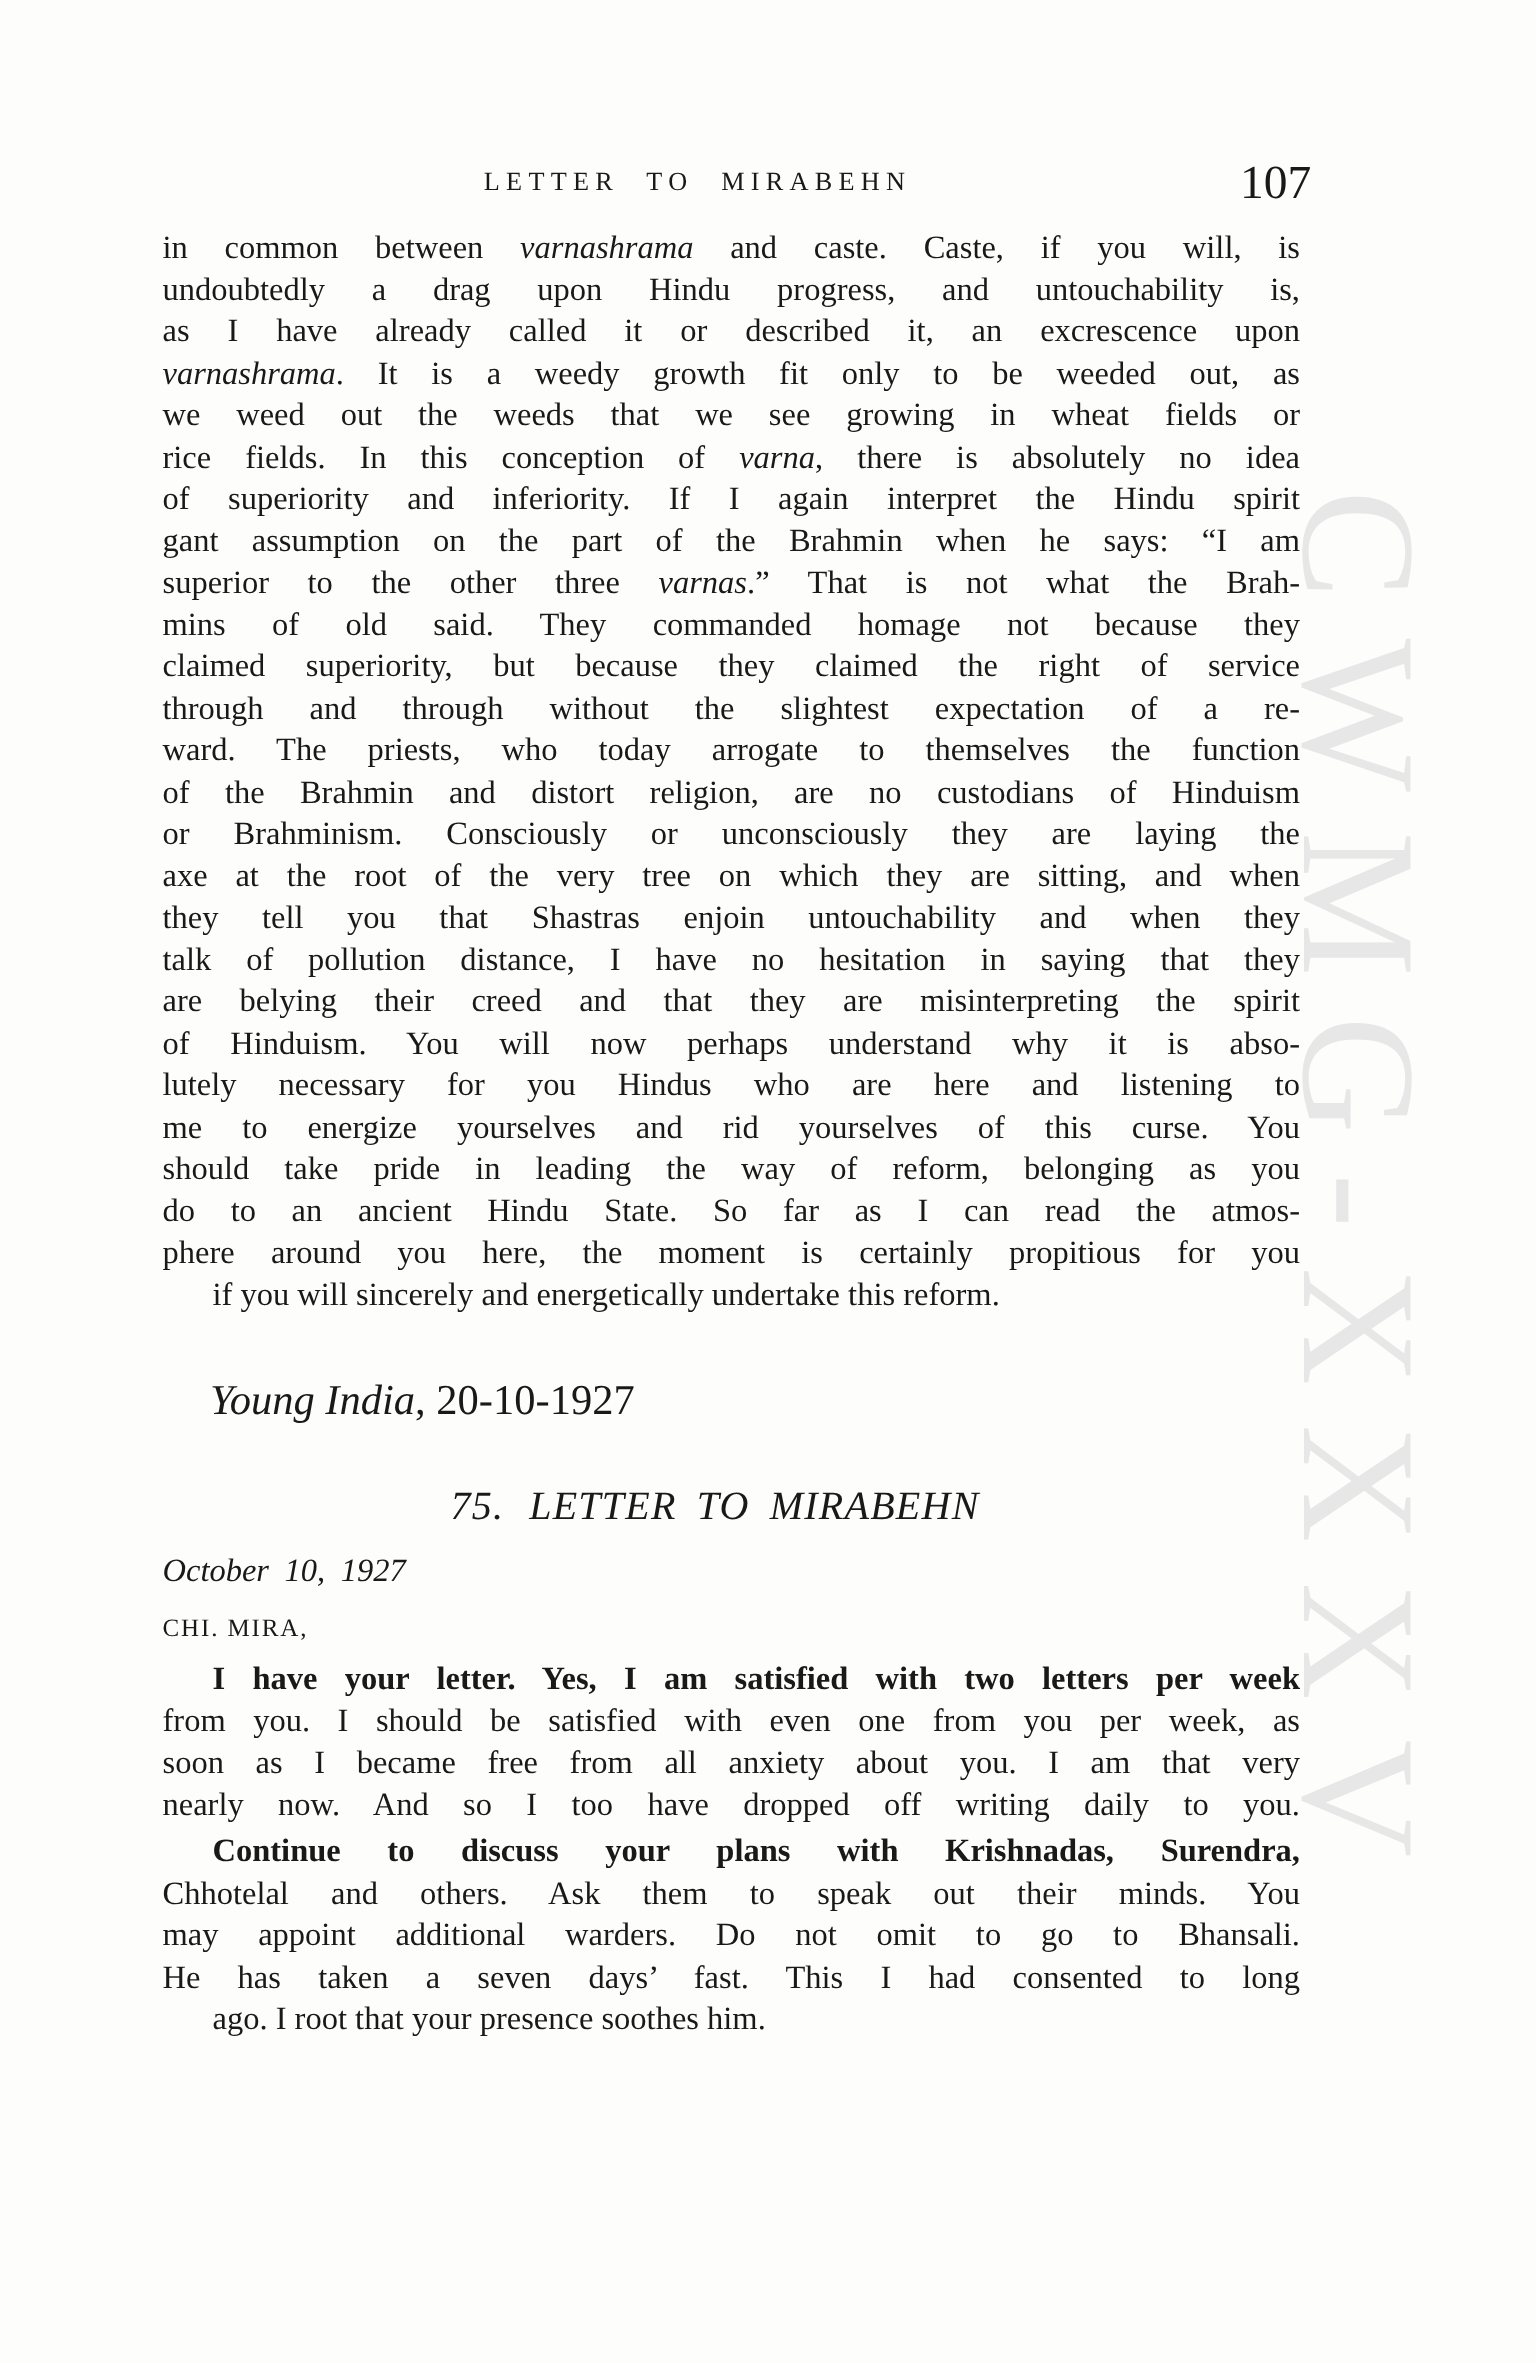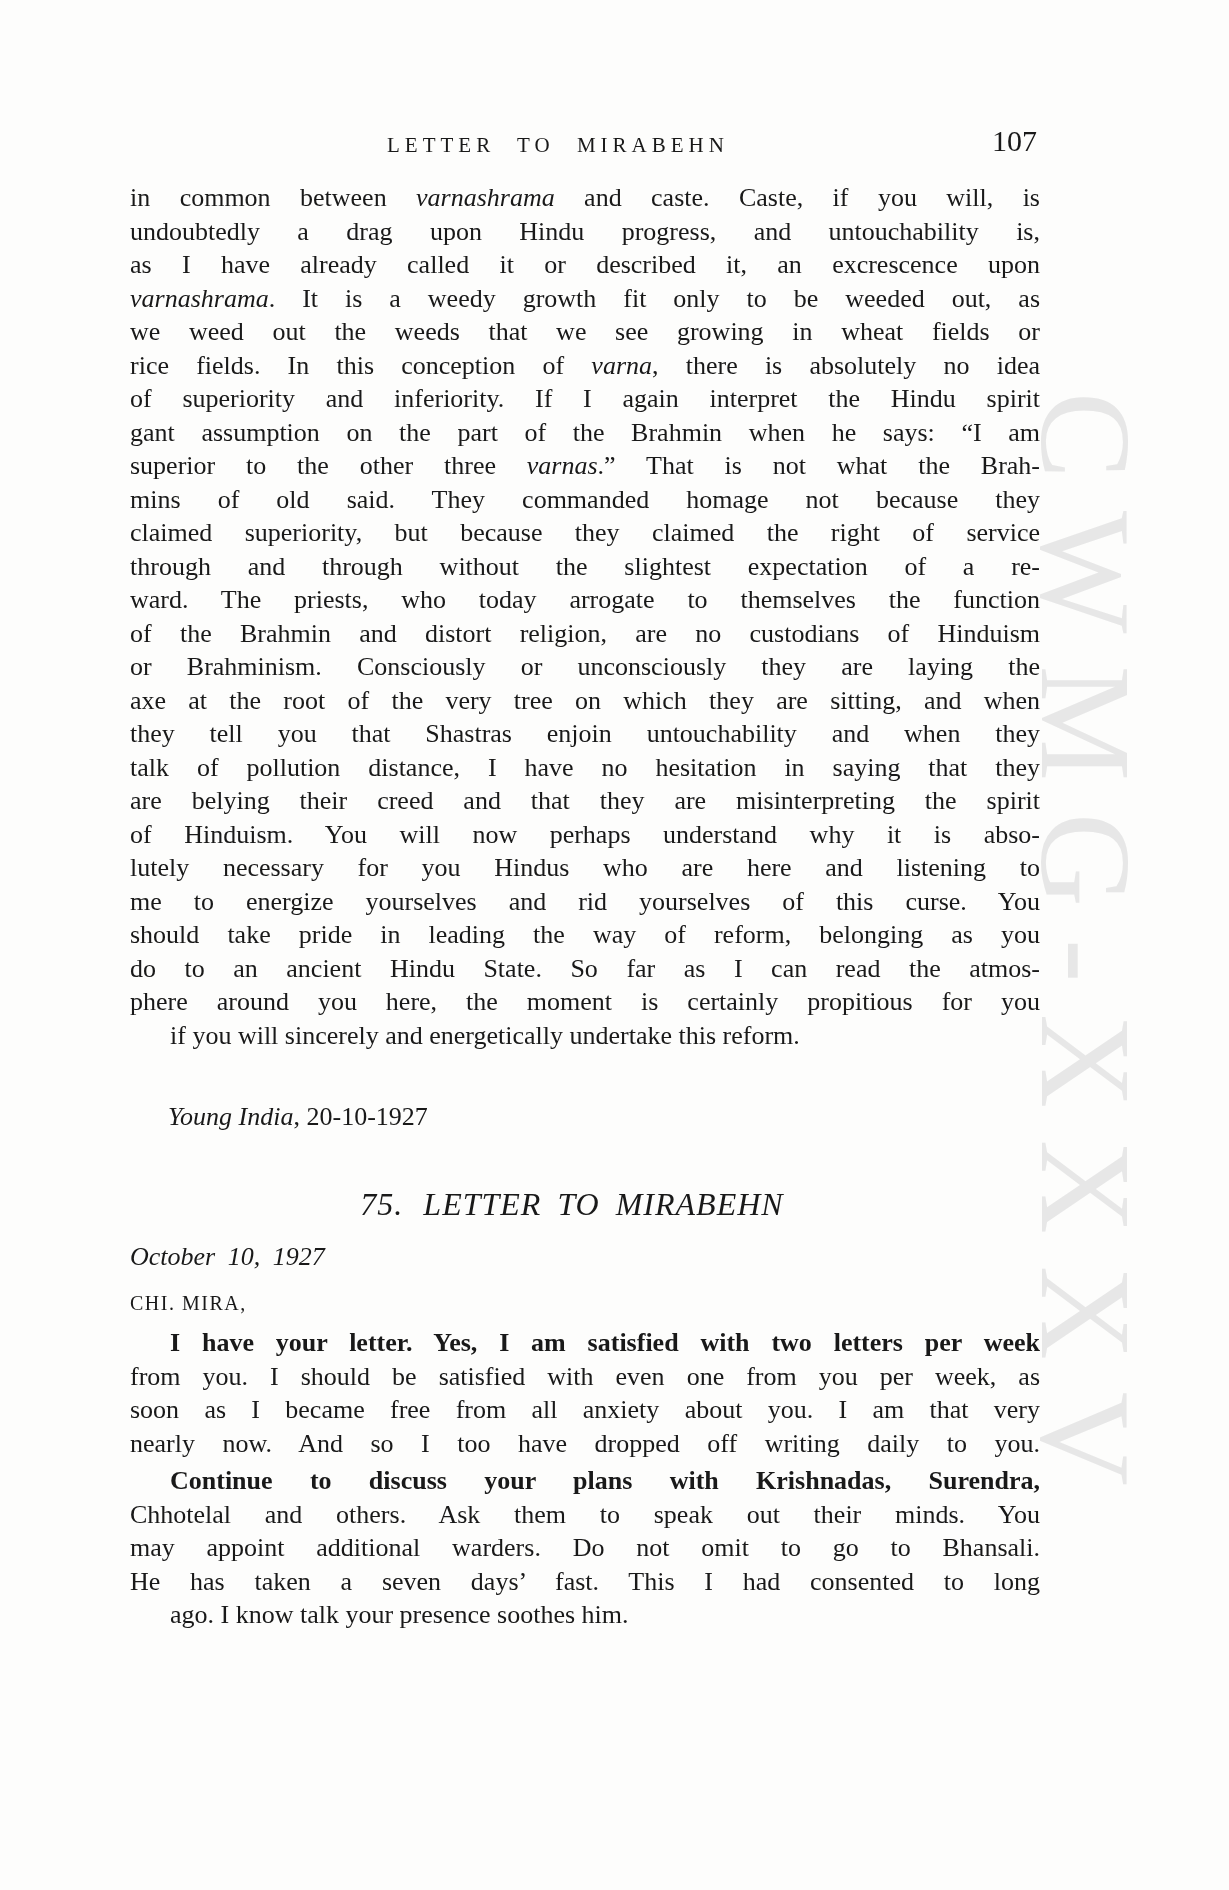--- a/index.html
+++ b/index.html
@@ -39,41 +39,41 @@
     width: 856px;
     text-align: center;
     font-size: 21px;
     letter-spacing: 5px;
     word-spacing: 12px;
   }
   .page-number {
     position: absolute;
     top: 124px;
     left: 992px;
-    font-size: 30px;
+    font-size: 38px;
   }
   .textblock {
     position: absolute;
     left: 130px;
     width: 910px;
     font-size: 26px;
     line-height: 33.5px;
   }
   .intro { top: 181px; }
   .letter-p1 { top: 1326px; }
   .letter-p2 { top: 1464px; }
   .line { text-align: justify; text-align-last: justify; }
   .line.last { text-align-last: left; margin-left: 40px; }
   .line.indent { text-indent: 40px; font-weight: bold; }
   .it { font-style: italic; }
   .source-line {
     position: absolute;
     top: 1102px;
     left: 168px;
-    font-size: 26px;
+    font-size: 34px;
     text-align: center;
   }
   .section-heading {
     position: absolute;
     top: 1186px;
     left: 130px;
     width: 884px;
     text-align: center;
     font-style: italic;
     font-size: 32px;
@@ -158,17 +158,17 @@
         <div class="line"><span>from you. I should be satisfied with even one from you per week, as</span></div>
         <div class="line"><span>soon as I became free from all anxiety about you. I am that very</span></div>
         <div class="line"><span>nearly now. And so I too have dropped off writing daily to you.</span></div>
       </div>
 
     <div class="textblock letter-p2">
         <div class="line indent"><span>Continue to discuss your plans with Krishnadas, Surendra,</span></div>
         <div class="line"><span>Chhotelal and others. Ask them to speak out their minds. You</span></div>
         <div class="line"><span>may appoint additional warders. Do not omit to go to Bhansali.</span></div>
         <div class="line"><span>He has taken a seven days’ fast. This I had consented to long</span></div>
-        <div class="line last"><span>ago. I know talk your presence soothes him.</span></div>
+        <div class="line last"><span>ago. I root that your presence soothes him.</span></div>
       </div>
 
   </div>
 </div>
 
 </body></html>

